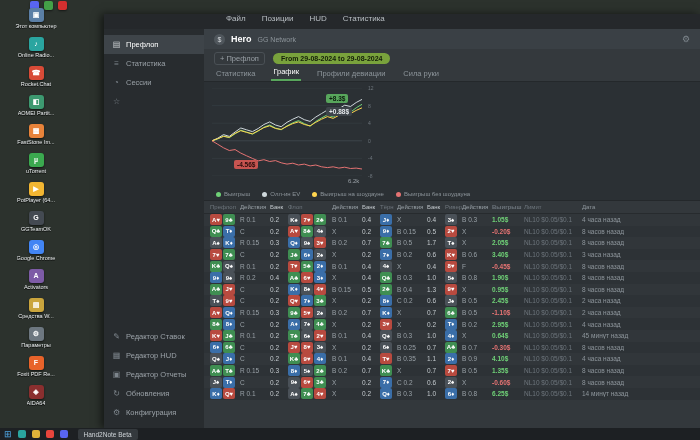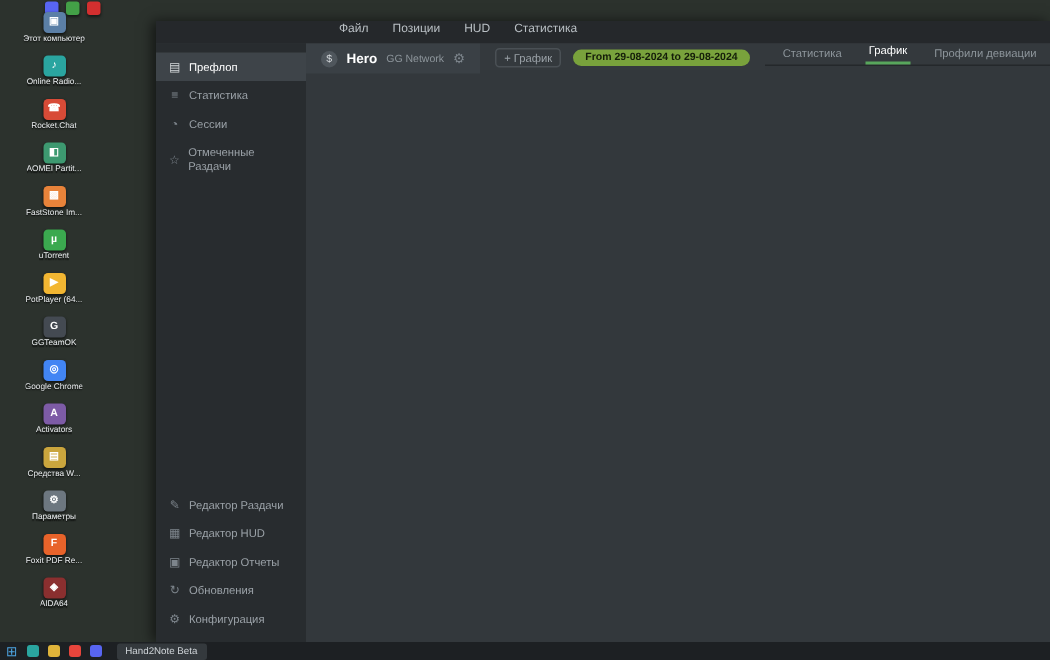--- a/index.html
+++ b/index.html
@@ -18,21 +18,21 @@
   .app{position:absolute;left:104px;top:14px;right:0;bottom:12px;background:#32373a;display:flex;flex-direction:column;box-shadow:-3px 0 8px rgba(0,0,0,.55)}
   .menubar{height:15px;background:#25282b;display:flex;align-items:flex-start;gap:16px;padding-left:122px;font-size:8px;color:#b9bfc4;flex:0 0 auto}
   .app-body{flex:1;display:flex;min-height:0}
   .sidebar{width:100px;background:#282c2f;display:flex;flex-direction:column;padding:6px 0;font-size:7.5px;color:#9aa1a7;flex:0 0 auto}
   .side-item{display:flex;align-items:center;gap:5px;padding:5px 8px;cursor:default}
   .side-item .sicon{width:9px;text-align:center;color:#7d858c;font-size:8px}
   .side-item.active{background:#3e4449;color:#fff}
   .side-item.active .sicon{color:#d6dadd}
   .side-group-bottom{margin-top:auto}
 
-  .content{flex:1;display:flex;flex-direction:row;background:#33383c;min-width:0}
+  .content{flex:1;display:flex;flex-direction:column;background:#33383c;min-width:0}
   .hdr{height:20px;background:#3a4045;display:flex;align-items:center;gap:6px;padding:0 10px;flex:0 0 auto}
   .cur{width:11px;height:11px;border-radius:50%;background:#4f565c;color:#d7dbde;font-size:7px;line-height:11px;text-align:center}
   .player{color:#fff;font-size:9px;font-weight:bold}
   .net{color:#8d959b;font-size:7px}
   .hdr-gear{margin-left:auto;color:#7d858c;font-size:9px}
   .filters{height:18px;display:flex;align-items:center;gap:8px;padding:0 10px;background:#34393d;flex:0 0 auto}
   .addf{color:#9aa1a7;font-size:7.5px;border:1px solid #4a5055;border-radius:3px;padding:1px 5px;cursor:pointer}
   .datepill{background:#79a23c;color:#141d09;font-size:7px;font-weight:bold;border-radius:7px;padding:2px 8px;cursor:pointer}
   .rtabs,.htabs{height:15px;display:flex;gap:14px;padding:0 10px;align-items:flex-end;border-bottom:1px solid #24282b;font-size:7.5px;color:#8d959b;background:#34393d;flex:0 0 auto}
   .rtab{padding:2px 2px 3px;cursor:pointer}
@@ -160,27 +160,26 @@
           <div class="side-item">
             <span class="sicon">≡</span>
             <span>Статистика</span>
           </div>
           <div class="side-item">
             <span class="sicon">◔</span>
             <span>Сессии</span>
           </div>
           <div class="side-item">
             <span class="sicon">☆</span>
-            <span>Отмеченные Раздачи</span>
           </div>
         </div>
       <div id="side-bottom" class="side-group-bottom">
           <div class="side-item">
             <span class="sicon">✎</span>
-            <span>Редактор Раздачи</span>
+            <span>Редактор Ставок</span>
           </div>
           <div class="side-item">
             <span class="sicon">▦</span>
             <span>Редактор HUD</span>
           </div>
           <div class="side-item">
             <span class="sicon">▣</span>
             <span>Редактор Отчеты</span>
           </div>
           <div class="side-item">
@@ -194,21 +193,21 @@
         </div>
     </div>
     <div class="content">
       <div class="hdr">
         <span class="cur">$</span>
         <span class="player">Hero</span>
         <span class="net">GG Network</span>
         <span class="hdr-gear">⚙</span>
       </div>
       <div class="filters">
-        <span class="addf">+ График</span>
+        <span class="addf">+ Префлоп</span>
         <span class="datepill">From 29-08-2024 to 29-08-2024</span>
       </div>
       <div class="rtabs" id="rtabs">
           <span class="rtab">Статистика</span>
           <span class="rtab active">График</span>
           <span class="rtab">Профили девиации</span>
           <span class="rtab">Сила руки</span>
         </div>
       <div class="chart">
         <svg id="chart-svg" width="156" height="88">

